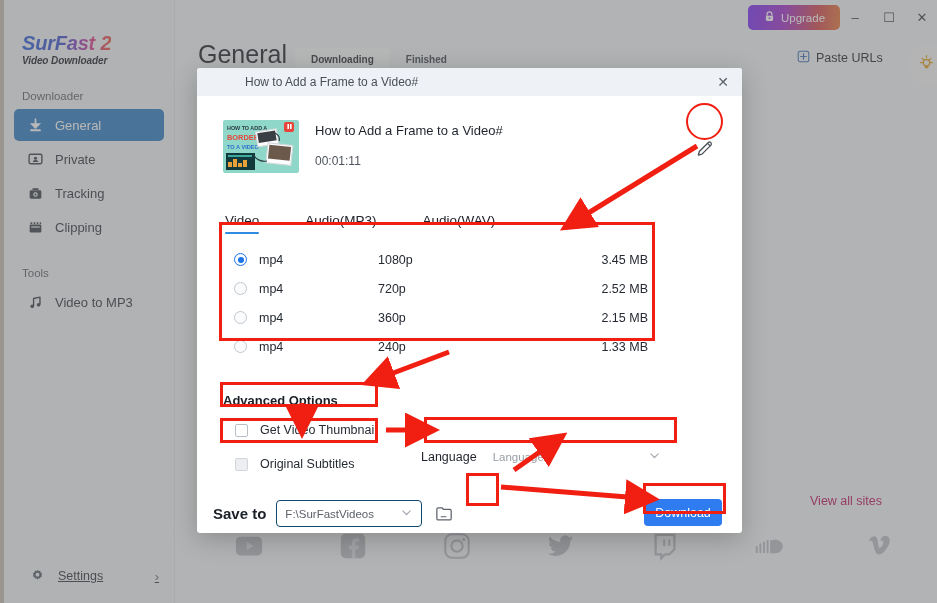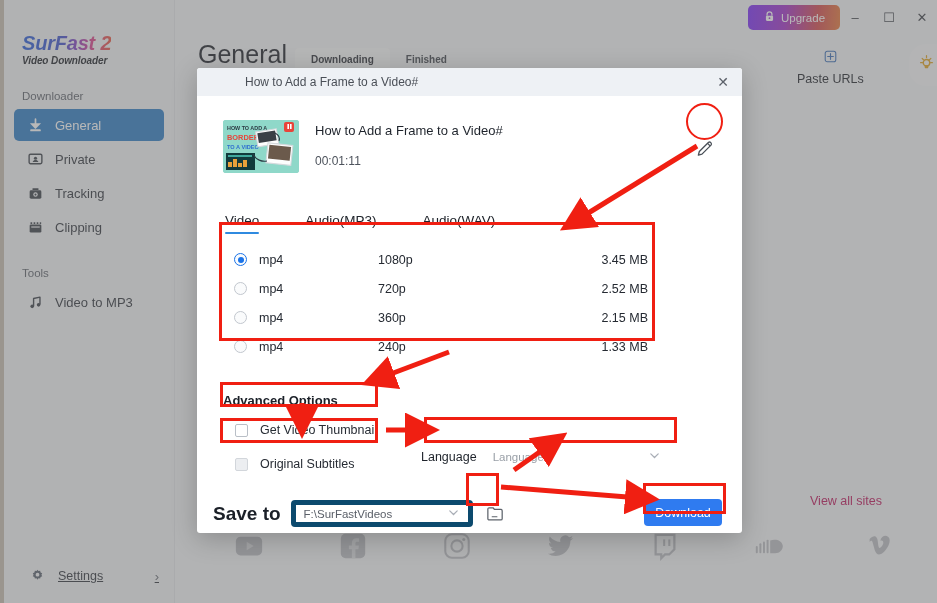--- a/index.html
+++ b/index.html
@@ -88,21 +88,21 @@
   .tabs-top { position: absolute; left: 291px; top: 48px; display: flex; }
   .tab-top {
     font-size: 10px; font-weight: bold; color: #2c3038;
     padding: 6px 16px; border-radius: 4px 4px 0 0; cursor: pointer;
   }
   .tab-top.active { background: rgba(255,255,255,0.55); }
   .tab-top.inactive { color: #41464e; }
 
   .paste-urls {
     position: absolute; left: 793px; top: 50px; display: flex; align-items: center; gap: 6px;
-    font-size: 12.5px; color: #22262d; cursor: pointer; flex-direction: column;
+    font-size: 12.5px; color: #22262d; cursor: pointer;
   }
   .bulb-pill {
     position: absolute; left: 905px; top: 44px; width: 34px; height: 42px;
     background: #f7f8fa; border-radius: 17px 0 0 17px;
     display: flex; align-items: center; justify-content: center;
     cursor: pointer;
   }
 
   .view-all {
     position: absolute; left: 806px; top: 494px; font-size: 12.5px; color: #be185d; cursor: pointer;
@@ -185,23 +185,23 @@
     position: absolute; left: 224px; top: 349px; width: 248px; height: 23px;
     display: flex; align-items: center; gap: 8px;
   }
   .lang-label { font-size: 12.5px; color: #1e232b; }
   .lang-select {
     flex: 1; height: 23px; display: flex; align-items: center; justify-content: space-between;
     font-size: 11.5px; color: #9aa0a8; padding: 0 8px; cursor: pointer;
   }
 
   .save-row { position: absolute; left: 16px; top: 404px; display: flex; align-items: center; gap: 10px; }
-  .save-label { font-size: 19px; font-weight: bold; color: #1b2028; }
+  .save-label { font-size: 15px; font-weight: bold; color: #1b2028; }
   .save-select {
-    width: 182px; height: 27px; border: 5px solid #0c4a6e; border-radius: 4px; background: #fff;
+    width: 146px; height: 27px; border: 1px solid #0c4a6e; border-radius: 4px; background: #fff;
     display: flex; align-items: center; justify-content: space-between; padding: 0 8px;
     font-size: 11.5px; color: #5a5f68; cursor: pointer;
   }
   .folder-btn {
     width: 25px; height: 25px; display: flex; align-items: center; justify-content: center; cursor: pointer;
   }
   .download-btn {
     position: absolute; left: 447px; top: 403px; width: 78px; height: 27px;
     background: #2f7bf0; border-radius: 4px; color: #fff; font-size: 12.5px;
     display: flex; align-items: center; justify-content: center; cursor: pointer;

